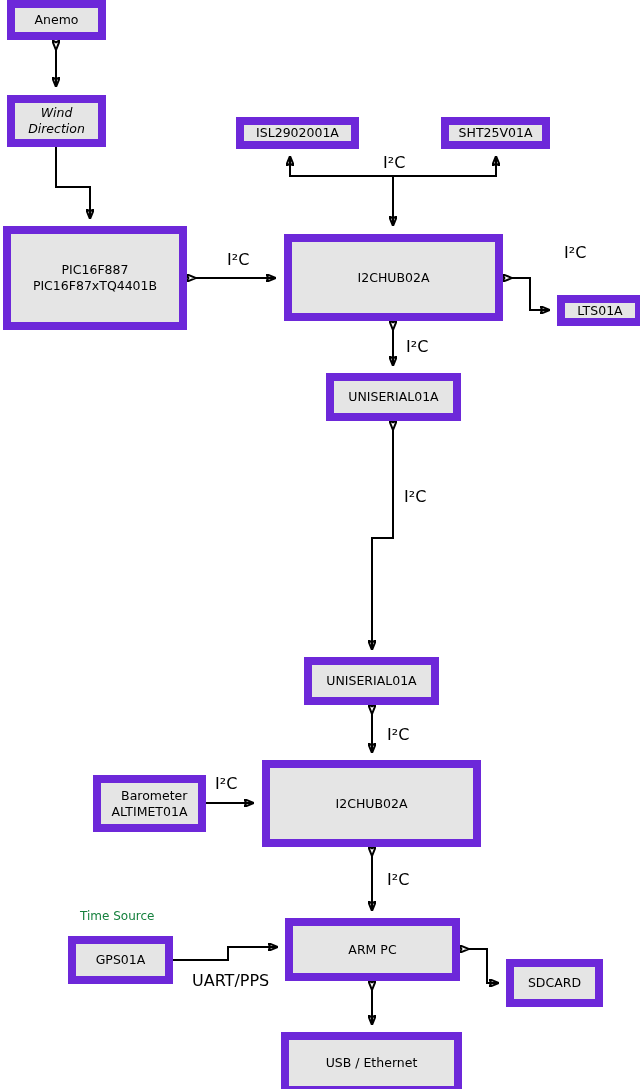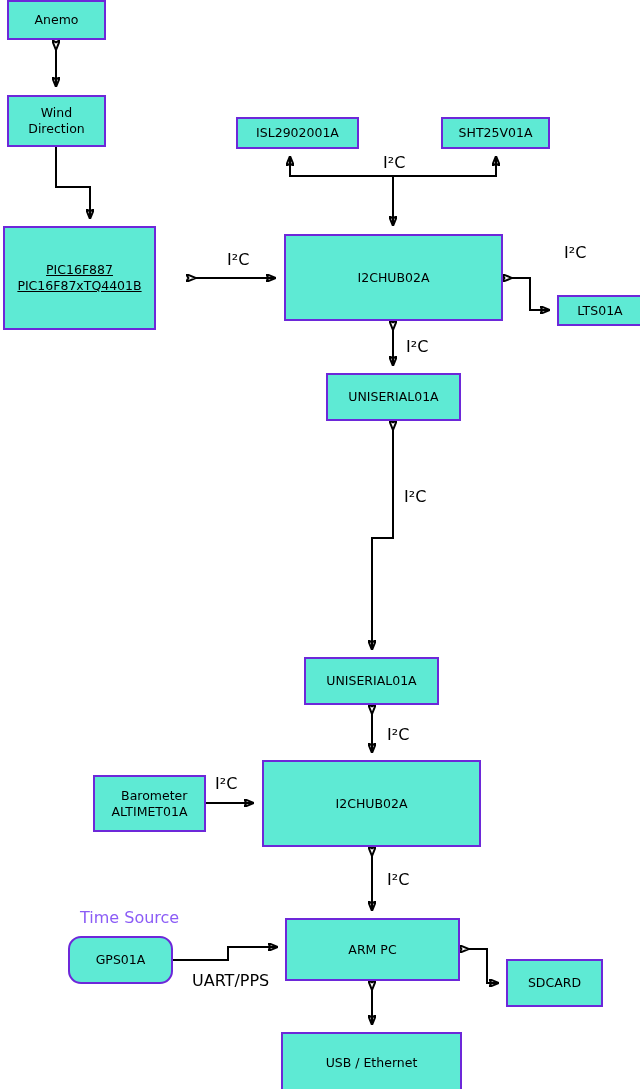--- a/index.html
+++ b/index.html
@@ -13,22 +13,22 @@
   #diagram-root {
     position: relative;
     width: 640px;
     height: 1089px;
     background: #ffffff;
     overflow: hidden;
   }
   .node {
     position: absolute;
     box-sizing: border-box;
-    border: 2px solid #6d28d9;
-    background: #5eead4;
+    border: 8px solid #6d28d9;
+    background: #e5e5e5;
     display: flex;
     align-items: center;
     justify-content: center;
     text-align: center;
     color: #000000;
     font-size: 12.5px;
     line-height: 1.25;
     z-index: 3;
   }
   .node .node-label {
@@ -39,22 +39,22 @@
   .edge-label {
     position: absolute;
     color: #000000;
     font-size: 16px;
     line-height: 1;
     white-space: nowrap;
     z-index: 4;
   }
   .free-label {
     position: absolute;
-    color: #8b5cf6;
-    font-size: 16px;
+    color: #15803d;
+    font-size: 12px;
     line-height: 1;
     white-space: nowrap;
     z-index: 4;
     text-align: center;
   }
   svg#wires {
     position: absolute;
     left: 0;
     top: 0;
     width: 640px;
@@ -106,26 +106,26 @@
 
     <path d="M468,949 L487,949 L487,983 L498,983" marker-start="url(#arrow)" marker-end="url(#arrow)"></path>
 
     <line x1="372" y1="989" x2="372" y2="1024" marker-start="url(#arrow)" marker-end="url(#arrow)"></line>
   </svg>
 
   <div class="node" style="left:7px; top:0px; width:99px; height:40px;">
     <span class="node-label">Anemo</span>
   </div>
 
-  <div class="node" style="left:7px; top:95px; width:99px; height:52px;">
+  <div class="node" style="left:7px; top:95px; width:99px; height:52px;font-style:italic;">
     <span class="node-label">Wind
 Direction</span>
   </div>
 
-  <div class="node" style="left:3px; top:226px; width:153px; height:104px;text-decoration:underline;">
+  <div class="node" style="left:3px; top:226px; width:184px; height:104px;">
     <span class="node-label">PIC16F887
 PIC16F87xTQ4401B</span>
   </div>
 
   <div class="node" style="left:236px; top:117px; width:123px; height:32px;">
     <span class="node-label">ISL2902001A</span>
   </div>
 
   <div class="node" style="left:441px; top:117px; width:109px; height:32px;">
     <span class="node-label">SHT25V01A</span>
@@ -149,21 +149,21 @@
 
   <div class="node" style="left:93px; top:775px; width:113px; height:57px;text-align:right;">
     <span class="node-label">Barometer
 ALTIMET01A</span>
   </div>
 
   <div class="node" style="left:262px; top:760px; width:219px; height:87px;">
     <span class="node-label">I2CHUB02A</span>
   </div>
 
-  <div class="node" style="left:68px; top:936px; width:105px; height:48px;border-radius:13px;">
+  <div class="node" style="left:68px; top:936px; width:105px; height:48px;">
     <span class="node-label">GPS01A</span>
   </div>
 
   <div class="node" style="left:285px; top:918px; width:175px; height:63px;">
     <span class="node-label">ARM PC</span>
   </div>
 
   <div class="node" style="left:506px; top:959px; width:97px; height:48px;">
     <span class="node-label">SDCARD</span>
   </div>

